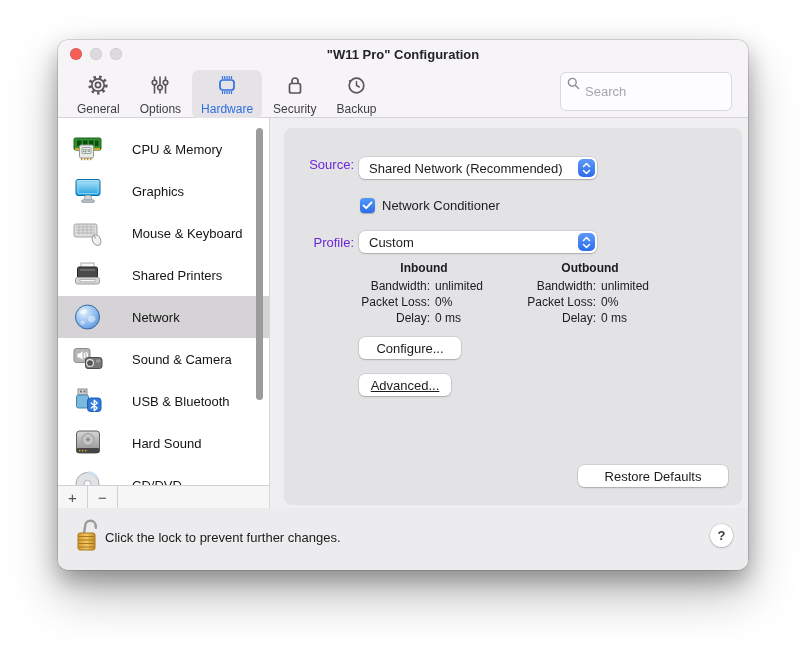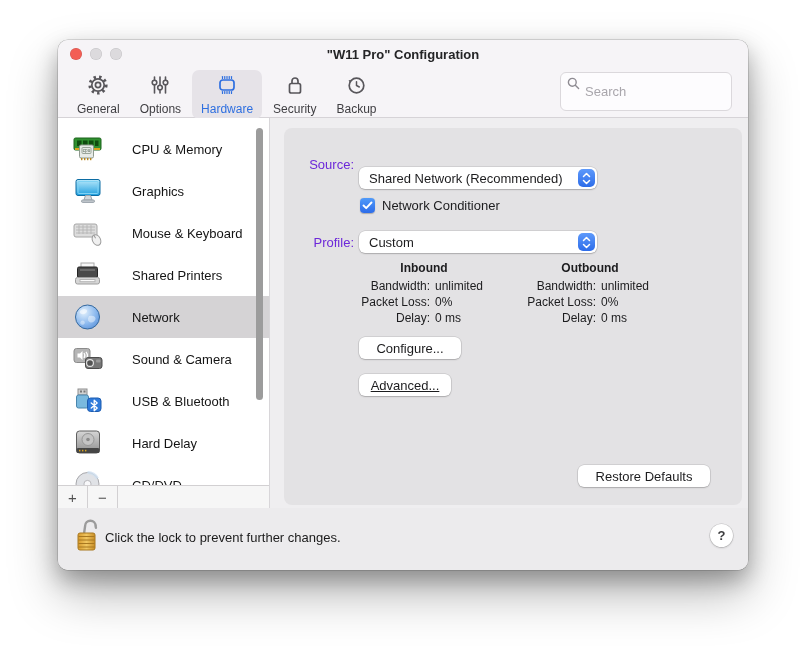--- a/index.html
+++ b/index.html
@@ -307,21 +307,21 @@
               <rect x="4.5" y="2" width="23" height="22" rx="3" fill="url(#ghdd)" stroke="#5f5f5f"></rect>
               <circle cx="16" cy="10.5" r="6" fill="#c4c4c4" stroke="#979797"></circle>
               <circle cx="16" cy="10.5" r="1.8" fill="#8a8a8a"></circle>
               <rect x="4.5" y="19" width="23" height="5" rx="1.5" fill="#454545"></rect>
               <g fill="#d9a51f">
                   <rect x="7" y="20.8" width="1.4" height="1.6"></rect>
                   <rect x="10" y="20.8" width="1.4" height="1.6"></rect>
                   <rect x="13" y="20.8" width="1.4" height="1.6"></rect>
                 </g>
             </svg>
-            <span>Hard Delay</span>
+            <span>Hard Sound</span>
           </div>
 
           <div class="side-item">
             <svg width="32" height="28" viewBox="0 0 32 28">
               <circle cx="15.5" cy="13" r="11.5" fill="#e0e2e6" stroke="#a8a8ac"></circle>
               <path d="M15.5 1.5 a11.5 11.5 0 0 1 10 6" fill="none" stroke="#cfe0f0" stroke-width="3" opacity="0.8"></path>
               <path d="M4.5 16 a11.5 11.5 0 0 0 6 7.5" fill="none" stroke="#f0d9e8" stroke-width="3" opacity="0.7"></path>
               <circle cx="15.5" cy="13" r="3.6" fill="#f8f8fa" stroke="#b8b8bc"></circle>
             </svg>
             <span>CD/DVD</span>
@@ -335,21 +335,21 @@
           <div class="vdiv"></div>
           <div class="pm-btn">−</div>
           <div class="vdiv"></div>
         </div>
       </div>
 
       <div class="main">
         <div class="card">
 
           <div class="flabel" style="top:29px;">Source:</div>
-          <div class="popup" style="top:39px;">
+          <div class="popup" style="top:29px;">
             <span>Shared Network (Recommended)</span>
             <span class="stepper">
               <svg width="9" height="13" viewBox="0 0 9 13">
                 <path d="M1.5 4.5 L4.5 1.5 L7.5 4.5" fill="none" stroke="#fff" stroke-width="1.5" stroke-linecap="round" stroke-linejoin="round"></path>
                 <path d="M1.5 8.5 L4.5 11.5 L7.5 8.5" fill="none" stroke="#fff" stroke-width="1.5" stroke-linecap="round" stroke-linejoin="round"></path>
               </svg>
             </span>
           </div>
 
           <div class="checkbox">
@@ -397,21 +397,21 @@
                 <span class="sv">0%</span>
               </div>
             <div class="srow">
                 <span class="sl">Delay:</span>
                 <span class="sv">0 ms</span>
               </div>
           </div>
 
           <div class="btn" style="left:75px; top:209px; width:102px; height:22px;">Configure...</div>
           <div class="btn" style="left:75px; top:246px; width:92px; height:22px;text-decoration:underline;">Advanced...</div>
-          <div class="btn" style="left:294px; top:337px; width:132px; height:22px;">Restore Defaults</div>
+          <div class="btn" style="left:294px; top:337px; width:150px; height:22px;">Restore Defaults</div>
         </div>
       </div>
     </div>
 
     <div class="statusbar">
       <div class="lockicon">
         <svg width="26" height="36" viewBox="0 0 26 36">
           <path d="M10 16 V9.5 a5.2 5.2 0 0 1 10.4 -1.2 L21 10" fill="none" stroke="#9b9b9b" stroke-width="2.4" stroke-linecap="round" transform="rotate(8 15 10)"></path>
           <defs>
               <linearGradient id="glock" x1="0" y1="0" x2="1" y2="0">

